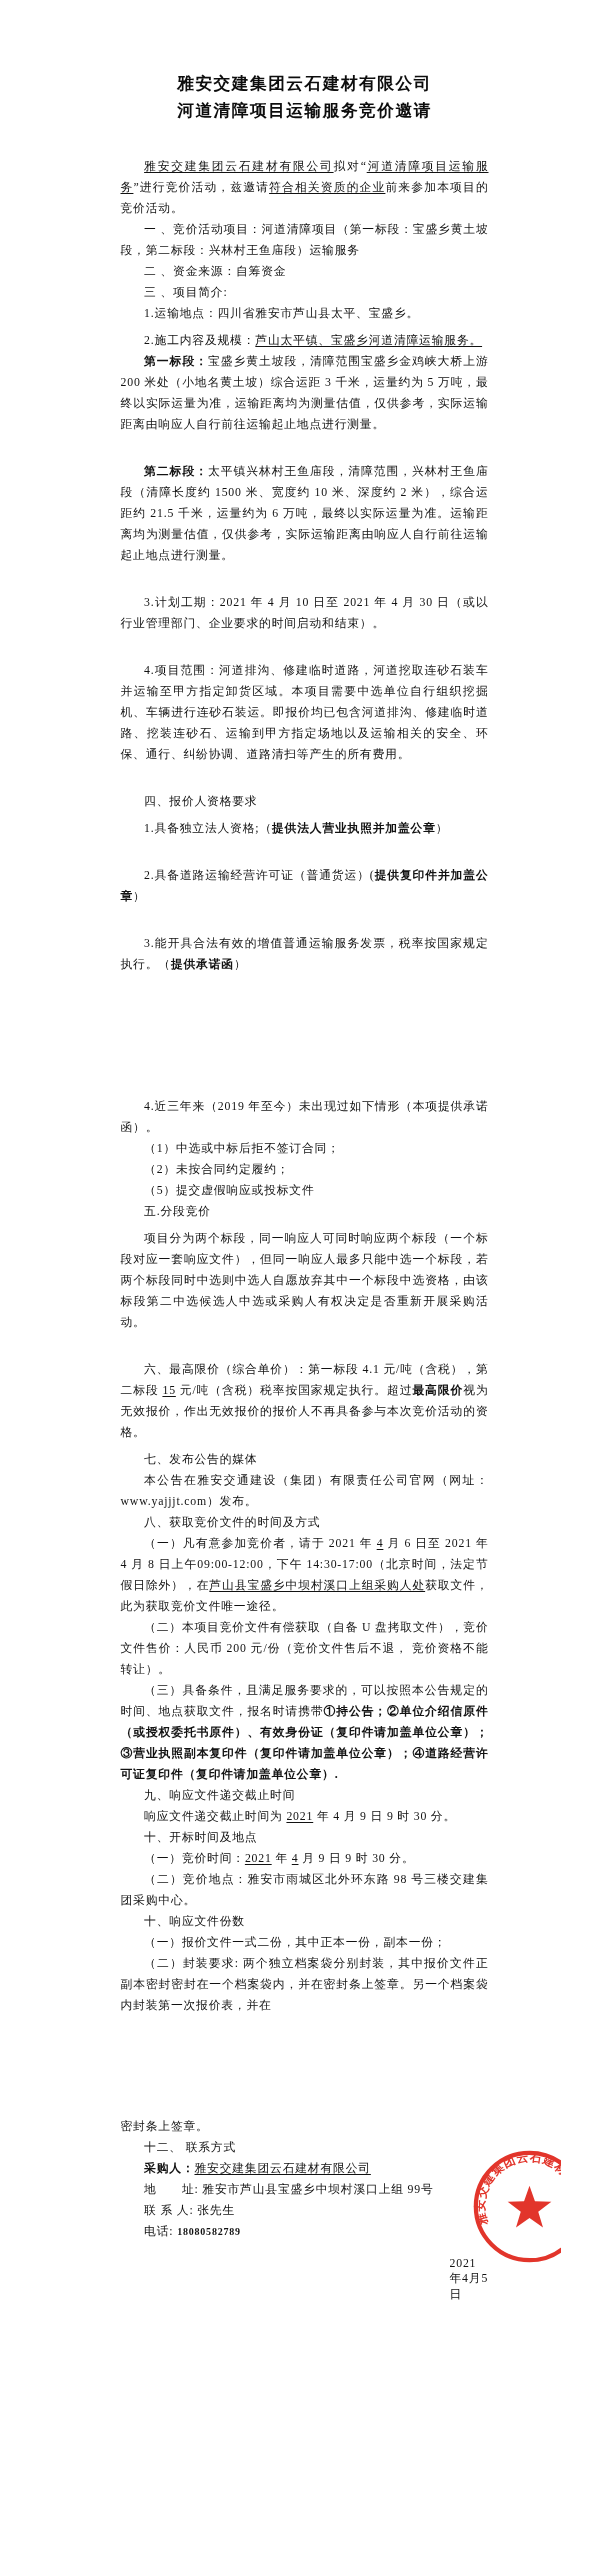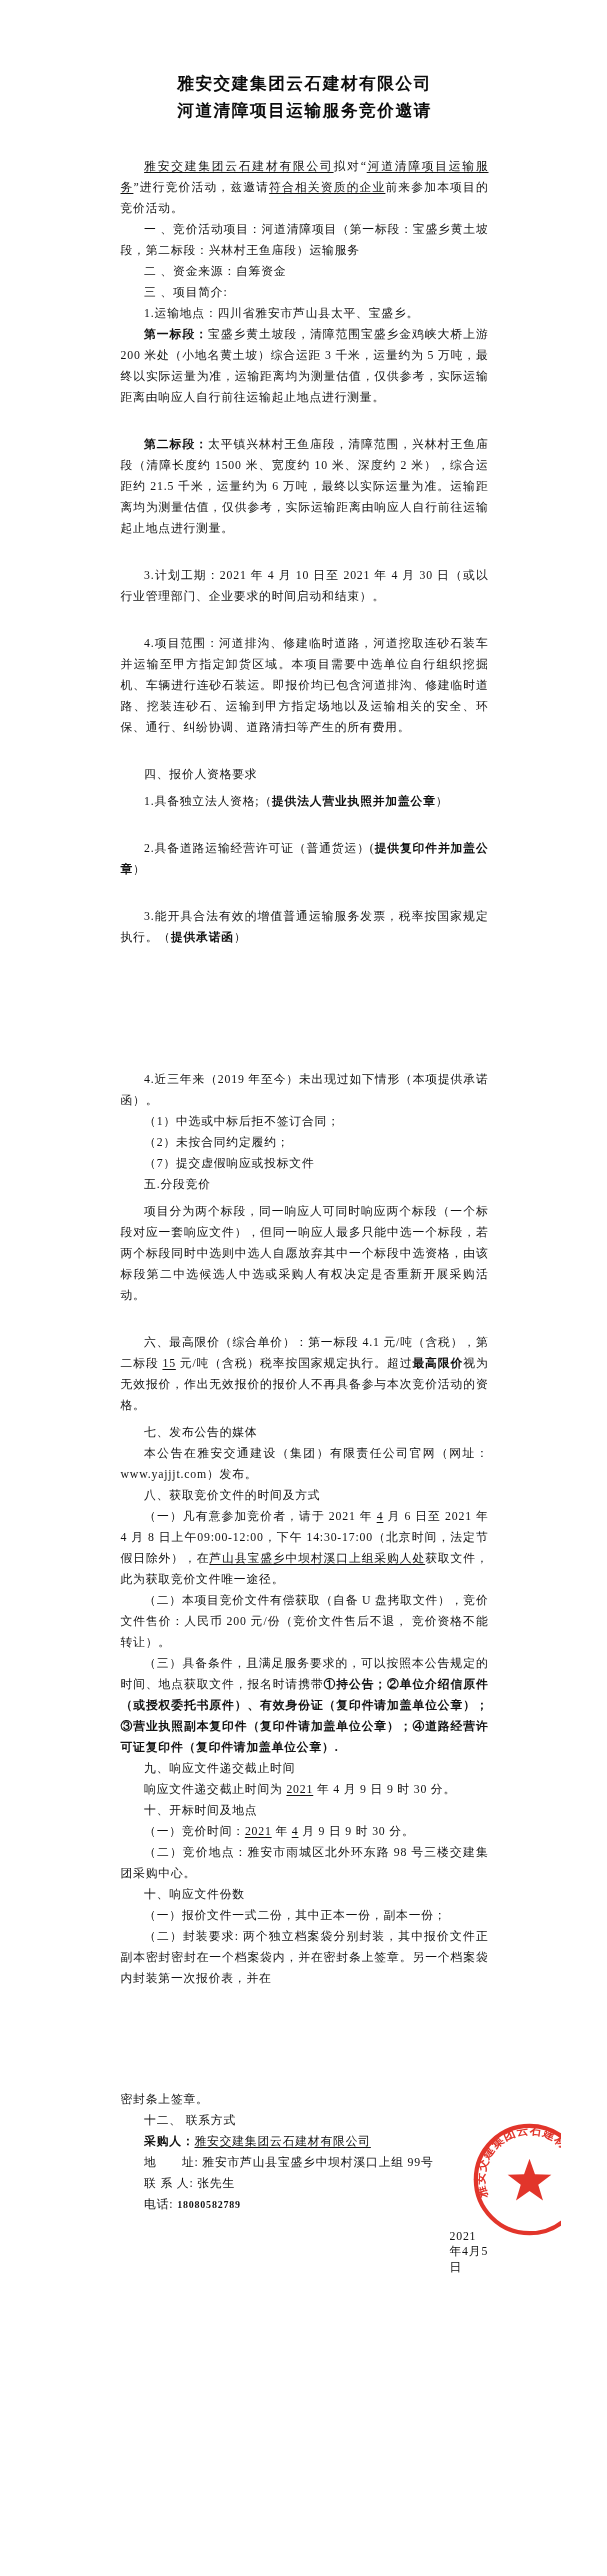--- a/index.html
+++ b/index.html
@@ -67,35 +67,36 @@
     <div class="title-block">
       <div class="doc-title">雅安交建集团云石建材有限公司</div>
       <div class="doc-title">河道清障项目运输服务竞价邀请</div>
     </div>
 
     <div class="p"><span class="u">雅安交建集团云石建材有限公司</span><span>拟对“</span><span class="u">河道清障项目运输服务</span><span>”进行竞价活动，兹邀请</span><span class="u">符合相关资质的企业</span><span>前来参加本项目的竞价活动。</span></div>
     <div class="p"><span>一 、竞价活动项目：河道清障项目（第一标段：宝盛乡黄土坡段，第二标段：兴林村王鱼庙段）运输服务</span></div>
     <div class="p"><span>二 、资金来源：自筹资金</span></div>
     <div class="p"><span>三 、项目简介:</span></div>
     <div class="p"><span>1.运输地点：四川省雅安市芦山县太平、宝盛乡。</span></div>
+    <div class="p sp8"><span>2.施工内容及规模：</span><span class="u">芦山太平镇、宝盛乡河道清障运输服务。</span></div>
     <div class="p"><span class="b">第一标段：</span><span>宝盛乡黄土坡段，清障范围宝盛乡金鸡峡大桥上游 200 米处（小地名黄土坡）综合运距 3 千米，运量约为 5 万吨，最终以实际运量为准，运输距离均为测量估值，仅供参考，实际运输距离由响应人自行前往运输起止地点进行测量。</span></div>
     <div class="p sp14"><span class="b">第二标段：</span><span>太平镇兴林村王鱼庙段，清障范围，兴林村王鱼庙段（清障长度约 1500 米、宽度约 10 米、深度约 2 米），综合运距约 21.5 千米，运量约为 6 万吨，最终以实际运量为准。运输距离均为测量估值，仅供参考，实际运输距离由响应人自行前往运输起止地点进行测量。</span></div>
     <div class="p sp14"><span>3.计划工期：2021 年 4 月 10 日至 2021 年 4 月 30 日（或以行业管理部门、企业要求的时间启动和结束）。</span></div>
     <div class="p sp14"><span>4.项目范围：河道排沟、修建临时道路，河道挖取连砂石装车并运输至甲方指定卸货区域。本项目需要中选单位自行组织挖掘机、车辆进行连砂石装运。即报价均已包含河道排沟、修建临时道路、挖装连砂石、运输到甲方指定场地以及运输相关的安全、环保、通行、纠纷协调、道路清扫等产生的所有费用。</span></div>
     <div class="p sp14"><span>四、报价人资格要求</span></div>
     <div class="p sp8"><span>1.具备独立法人资格;（</span><span class="b">提供法人营业执照并加盖公章</span><span>）</span></div>
     <div class="p sp14"><span>2.具备道路运输经营许可证（普通货运）(</span><span class="b">提供复印件并加盖公章</span><span>）</span></div>
     <div class="p sp14"><span>3.能开具合法有效的增值普通运输服务发票，税率按国家规定执行。（</span><span class="b">提供承诺函</span><span>）</span></div>
 
     <div class="gap1"></div>
 
     <div class="p"><span>4.近三年来（2019 年至今）未出现过如下情形（本项提供承诺函）。</span></div>
     <div class="p"><span>（1）中选或中标后拒不签订合同；</span></div>
     <div class="p"><span>（2）未按合同约定履约；</span></div>
-    <div class="p"><span>（7）提交虚假响应或投标文件</span></div>
+    <div class="p"><span>（5）提交虚假响应或投标文件</span></div>
     <div class="p"><span>五.分段竞价</span></div>
     <div class="p sp8"><span>项目分为两个标段，同一响应人可同时响应两个标段（一个标段对应一套响应文件），但同一响应人最多只能中选一个标段，若两个标段同时中选则中选人自愿放弃其中一个标段中选资格，由该标段第二中选候选人中选或采购人有权决定是否重新开展采购活动。</span></div>
     <div class="p sp14"><span>六、最高限价（综合单价）：第一标段 4.1 元/吨（含税），第二标段 </span><span class="u">15</span><span> 元/吨（含税）税率按国家规定执行。超过</span><span class="b">最高限价</span><span>视为无效报价，作出无效报价的报价人不再具备参与本次竞价活动的资格。</span></div>
     <div class="p sp8"><span>七、发布公告的媒体</span></div>
     <div class="p"><span>本公告在雅安交通建设（集团）有限责任公司官网（网址：www.yajjjt.com）发布。</span></div>
     <div class="p"><span>八、获取竞价文件的时间及方式</span></div>
     <div class="p"><span>（一）凡有意参加竞价者，请于 2021 年 </span><span class="u">4</span><span> 月 6 日至 2021 年 4 月 8 日上午09:00-12:00，下午 14:30-17:00（北京时间，法定节假日除外），在</span><span class="u">芦山县宝盛乡中坝村溪口上组采购人处</span><span>获取文件，此为获取竞价文件唯一途径。</span></div>
     <div class="p"><span>（二）本项目竞价文件有偿获取（自备 U 盘拷取文件），竞价文件售价：人民币 200 元/份（竞价文件售后不退， 竞价资格不能转让）。</span></div>
     <div class="p"><span>（三）具备条件，且满足服务要求的，可以按照本公告规定的时间、地点获取文件，报名时请携带</span><span class="b">①持公告；②单位介绍信原件（或授权委托书原件）、有效身份证（复印件请加盖单位公章）；③营业执照副本复印件（复印件请加盖单位公章）；④道路经营许可证复印件（复印件请加盖单位公章）.</span></div>
     <div class="p"><span>九、响应文件递交截止时间</span></div>

